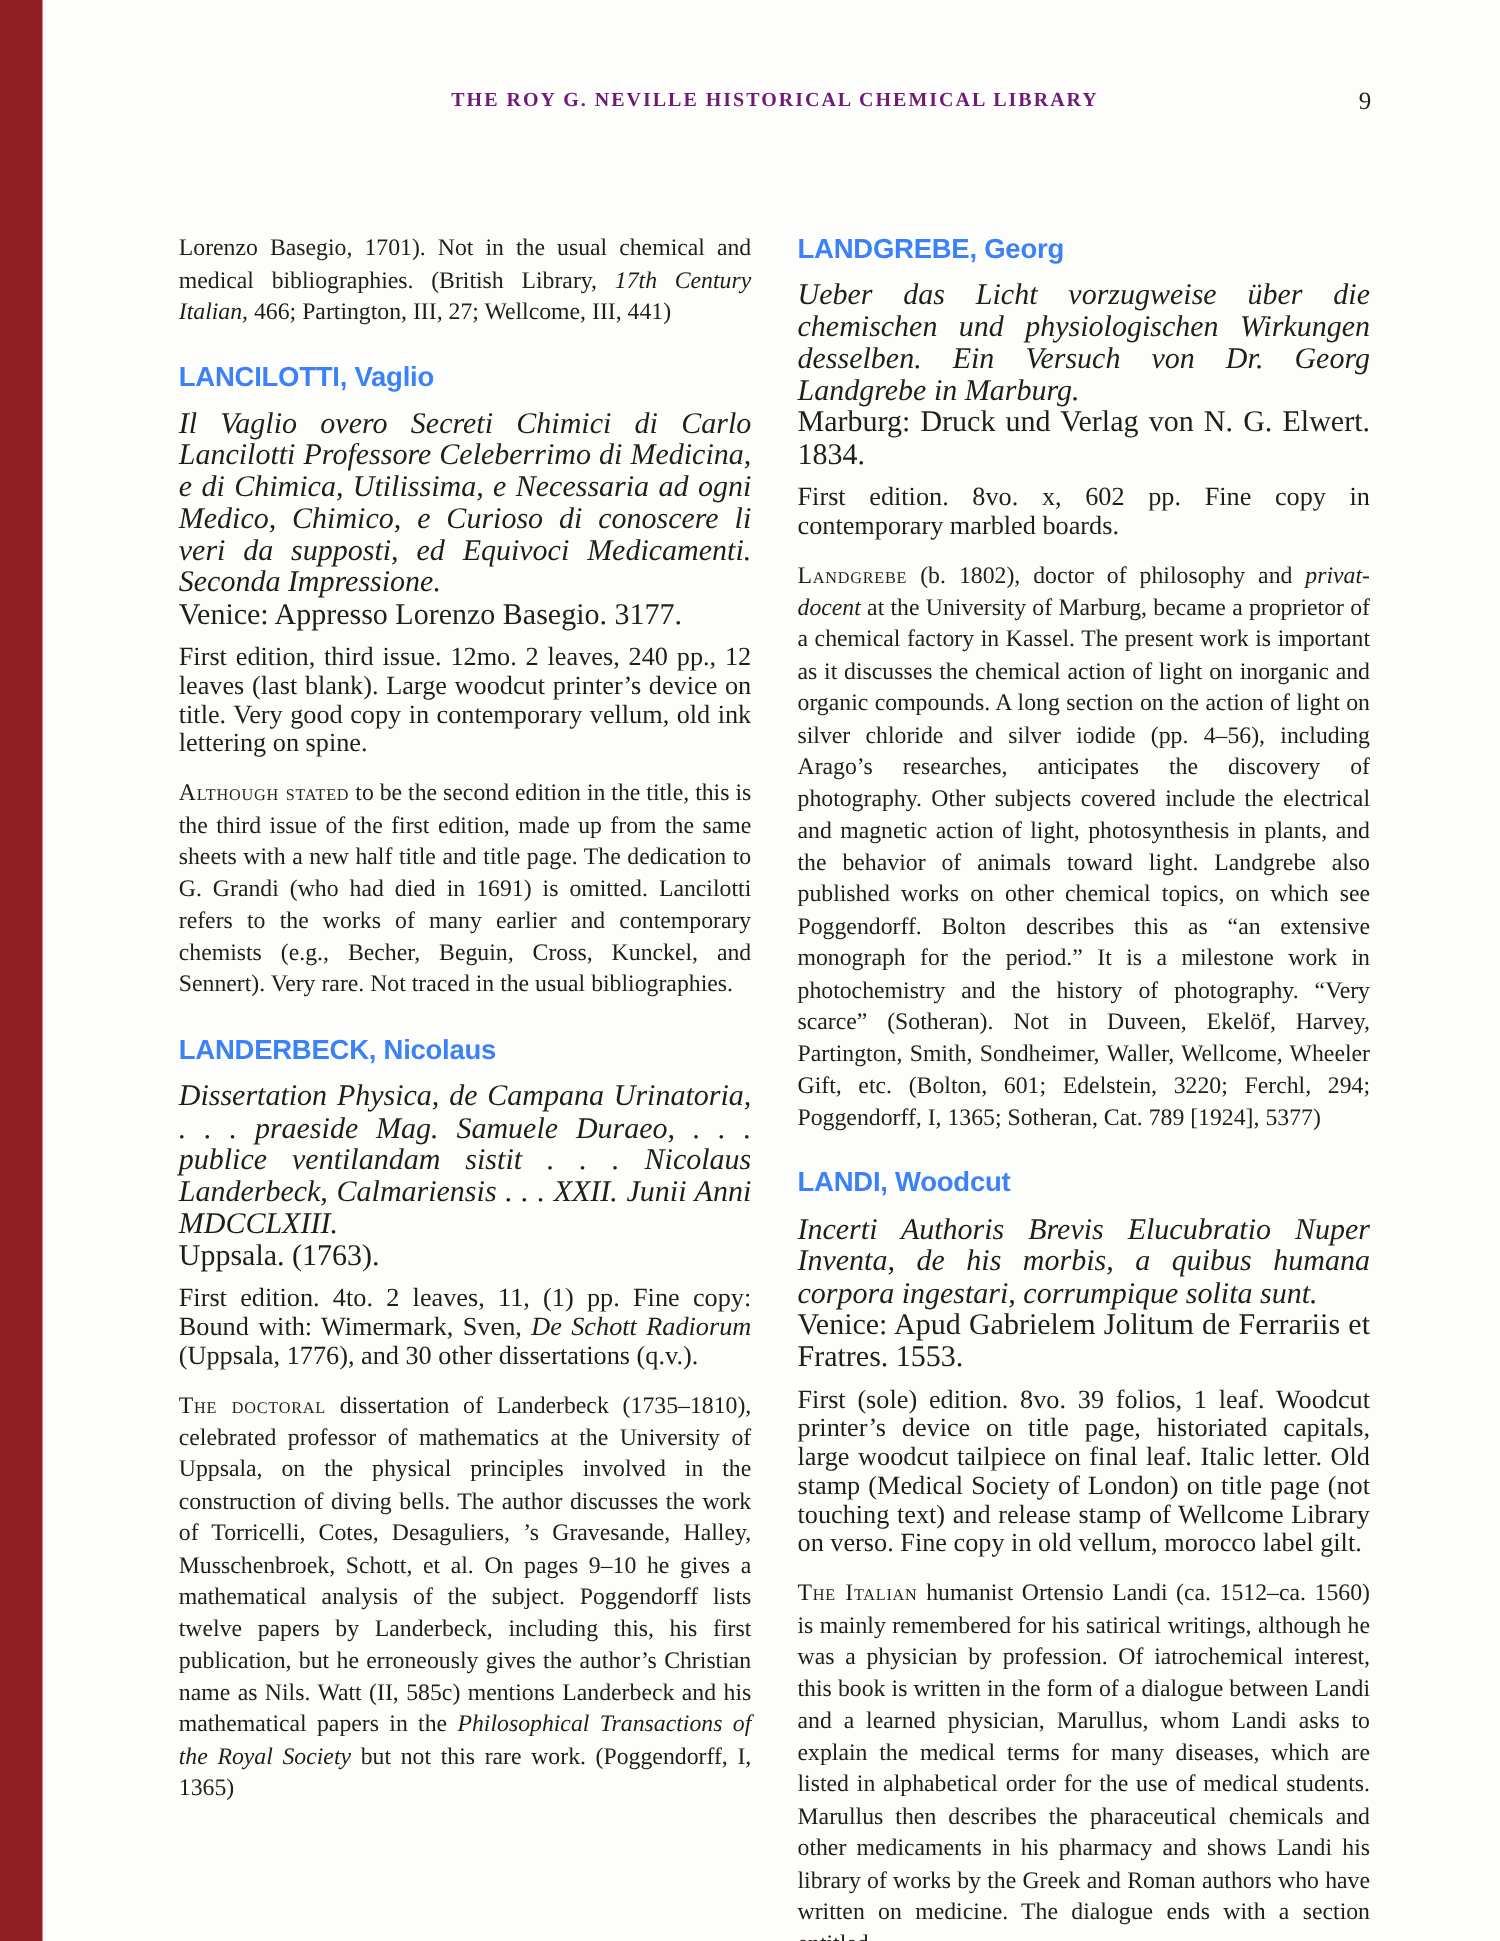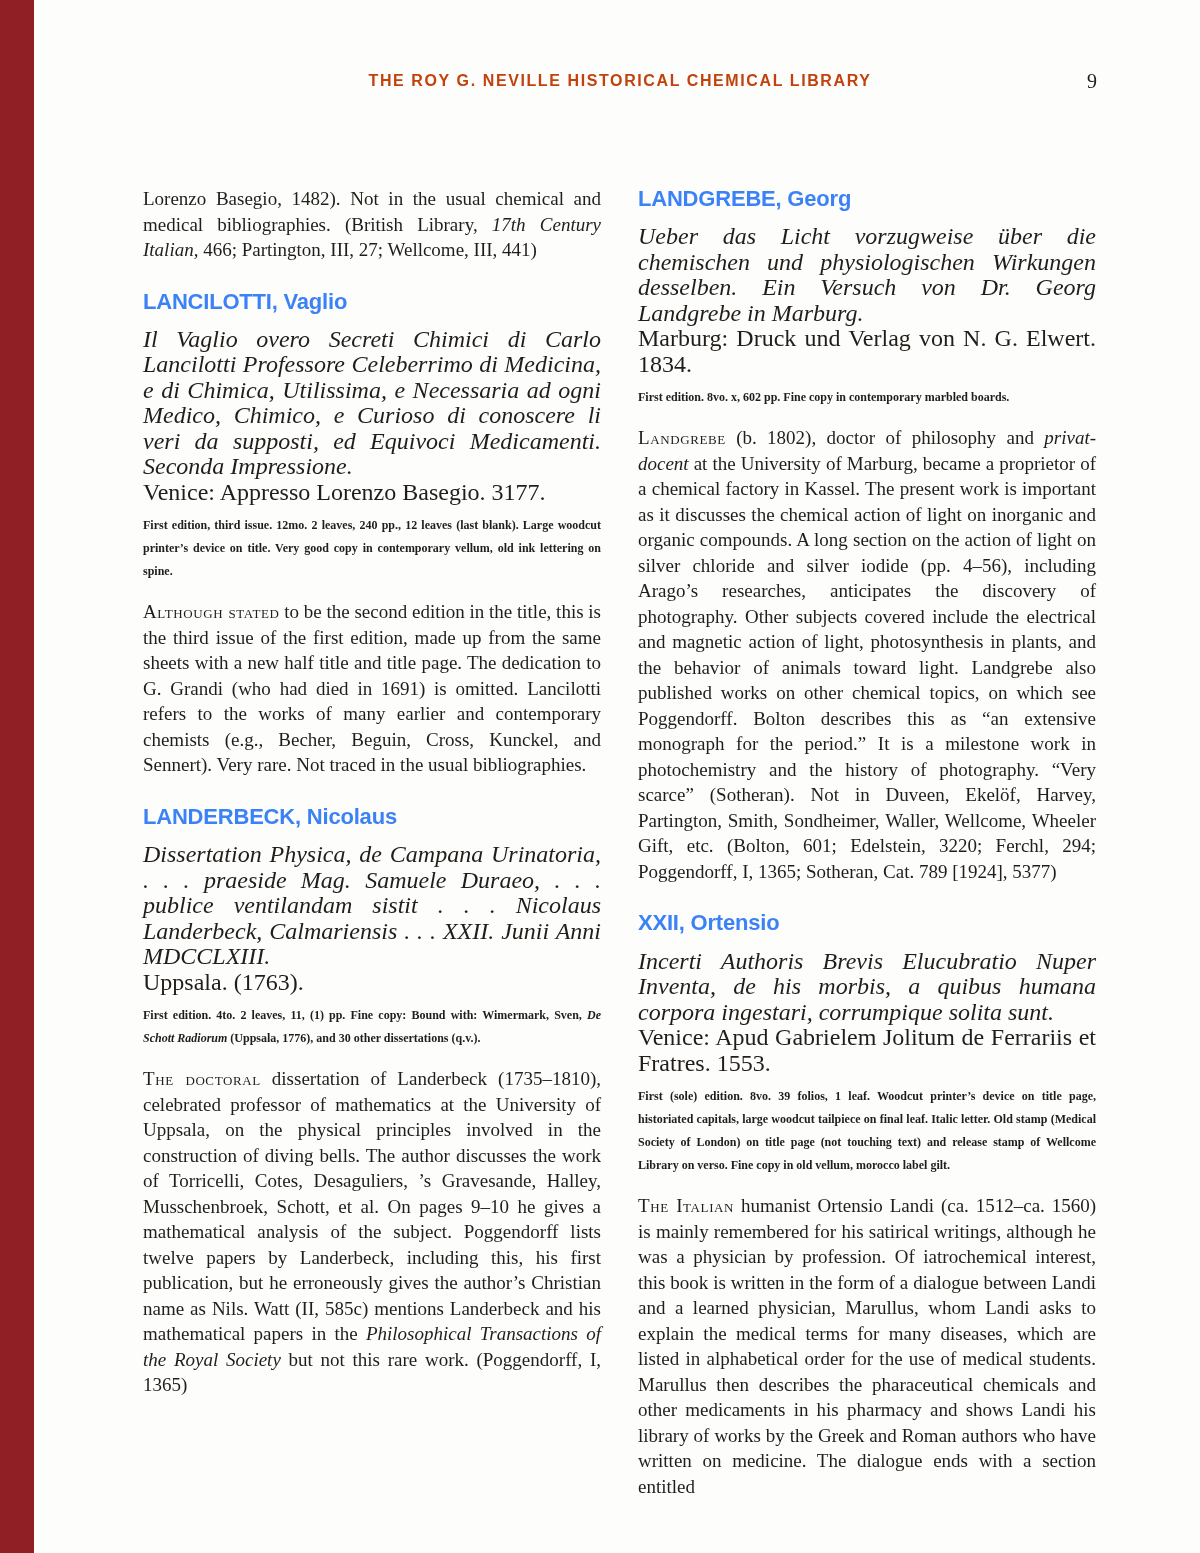--- a/index.html
+++ b/index.html
@@ -8,68 +8,68 @@
     background:#fdfdfb;color:#211e1a;
     font-family:"Liberation Serif","DejaVu Serif",serif;
     -webkit-font-smoothing:antialiased;
   }
   .page{position:relative;width:1200px;height:1553px;}
   .edge-bar{position:absolute;left:0;top:0;width:34px;height:1553px;background:#8f1f24;}
   .content{position:absolute;left:143px;top:72px;width:954px;}
   .running-head-row{position:relative;height:26px;}
   .running-head{
     text-align:center;font-weight:700;font-size:16px;letter-spacing:1.6px;
-    color:#c2410c;font-family:Liberation Sans, sans-serif;
+    color:#701a75;font-family:Liberation Serif, serif;
   }
   .page-number{
     position:absolute;right:0;top:-2px;font-size:20px;font-weight:400;color:#22201c;
   }
   .columns{display:flex;gap:37px;margin-top:88px;}
   .col{width:458px;}
   .entry-heading{
     font-family:"Liberation Sans","DejaVu Sans",sans-serif;
     font-weight:600;font-size:22px;letter-spacing:-0.2px;color:#3b82f6;
     margin:26px 0 13px;line-height:1.15;
   }
   .col > :first-child{margin-top:0 !important;}
   .entry-title,.entry-note,.entry-body,.cont{text-align:justify;}
   .entry-title{font-size:24px;line-height:25.5px;font-style:italic;margin:0 0 9px;}
   .entry-title .imprint{display:block;font-style:normal;}
-  .entry-note{font-size:12px;line-height:23px;margin:0 0 16px;font-weight:bold;}
+  .entry-note{font-size:21px;line-height:23px;margin:0 0 16px;}
   .entry-body,.cont{font-size:19px;line-height:25.5px;margin:4px 0 8px;}
   .i{font-style:italic;}
   .lead{font-variant:small-caps;letter-spacing:0.6px;}
 </style>
 </head>
 <body>
 
 <div class="page">
   <div class="edge-bar" style="background: rgb(143, 31, 36);"></div>
   <div class="content">
     <header class="running-head-row">
       <div class="running-head">THE ROY G. NEVILLE HISTORICAL CHEMICAL LIBRARY</div>
       <div class="page-number">9</div>
     </header>
     <main class="columns">
       <section class="col">
-          <p class="entry-body"><span>Lorenzo Basegio, 1482). Not in the usual chemical and medical bibliographies. (British Library, </span><span class="i">17th Century Italian,</span><span> 466; Partington, III, 27; Wellcome, III, 441)</span></p>
+          <p class="entry-body"><span>Lorenzo Basegio, 1701). Not in the usual chemical and medical bibliographies. (British Library, </span><span class="i">17th Century Italian,</span><span> 466; Partington, III, 27; Wellcome, III, 441)</span></p>
           <h2 class="entry-heading">LANCILOTTI, Vaglio</h2>
           <div class="entry-title"><span>Il Vaglio overo Secreti Chimici di Carlo Lancilotti Professore Celeberrimo di Medicina, e di Chimica, Utilissima, e Necessaria ad ogni Medico, Chimico, e Curioso di conoscere li veri da supposti, ed Equivoci Medicamenti. Seconda Impressione.</span><span class="imprint">Venice: Appresso Lorenzo Basegio. 3177.</span></div>
           <p class="entry-note"><span>First edition, third issue. 12mo. 2 leaves, 240 pp., 12 leaves (last blank). Large woodcut printer’s device on title. Very good copy in contemporary vellum, old ink lettering on spine.</span></p>
           <p class="entry-body"><span class="lead">Although stated</span><span> to be the second edition in the title, this is the third issue of the first edition, made up from the same sheets with a new half title and title page. The dedication to G. Grandi (who had died in 1691) is omitted. Lancilotti refers to the works of many earlier and contemporary chemists (e.g., Becher, Beguin, Cross, Kunckel, and Sennert). Very rare. Not traced in the usual bibliographies.</span></p>
           <h2 class="entry-heading">LANDERBECK, Nicolaus</h2>
           <div class="entry-title"><span>Dissertation Physica, de Campana Urinatoria, . . . praeside Mag. Samuele Duraeo, . . . publice ventilandam sistit . . . Nicolaus Landerbeck, Calmariensis . . . XXII. Junii Anni MDCCLXIII.</span><span class="imprint">Uppsala. (1763).</span></div>
           <p class="entry-note"><span>First edition. 4to. 2 leaves, 11, (1) pp. Fine copy: Bound with: Wimermark, Sven, </span><span class="i">De Schott Radiorum</span><span> (Uppsala, 1776), and 30 other dissertations (q.v.).</span></p>
           <p class="entry-body"><span class="lead">The doctoral</span><span> dissertation of Landerbeck (1735–1810), celebrated professor of mathematics at the University of Uppsala, on the physical principles involved in the construction of diving bells. The author discusses the work of Torricelli, Cotes, Desaguliers, ’s Gravesande, Halley, Musschenbroek, Schott, et al. On pages 9–10 he gives a mathematical analysis of the subject. Poggendorff lists twelve papers by Landerbeck, including this, his first publication, but he erroneously gives the author’s Christian name as Nils. Watt (II, 585c) mentions Landerbeck and his mathematical papers in the </span><span class="i">Philosophical Transactions of the Royal Society</span><span> but not this rare work. (Poggendorff, I, 1365)</span></p>
         </section>
       <section class="col">
           <h2 class="entry-heading">LANDGREBE, Georg</h2>
           <div class="entry-title"><span>Ueber das Licht vorzugweise über die chemischen und physiologischen Wirkungen desselben. Ein Versuch von Dr. Georg Landgrebe in Marburg.</span><span class="imprint">Marburg: Druck und Verlag von N. G. Elwert. 1834.</span></div>
           <p class="entry-note"><span>First edition. 8vo. x, 602 pp. Fine copy in contemporary marbled boards.</span></p>
           <p class="entry-body"><span class="lead">Landgrebe</span><span> (b. 1802), doctor of philosophy and </span><span class="i">privat-docent</span><span> at the University of Marburg, became a proprietor of a chemical factory in Kassel. The present work is important as it discusses the chemical action of light on inorganic and organic compounds. A long section on the action of light on silver chloride and silver iodide (pp. 4–56), including Arago’s researches, anticipates the discovery of photography. Other subjects covered include the electrical and magnetic action of light, photosynthesis in plants, and the behavior of animals toward light. Landgrebe also published works on other chemical topics, on which see Poggendorff. Bolton describes this as “an extensive monograph for the period.” It is a milestone work in photochemistry and the history of photography. “Very scarce” (Sotheran). Not in Duveen, Ekelöf, Harvey, Partington, Smith, Sondheimer, Waller, Wellcome, Wheeler Gift, etc. (Bolton, 601; Edelstein, 3220; Ferchl, 294; Poggendorff, I, 1365; Sotheran, Cat. 789 [1924], 5377)</span></p>
-          <h2 class="entry-heading">XXII, Ortensio</h2>
+          <h2 class="entry-heading">LANDI, Woodcut</h2>
           <div class="entry-title"><span>Incerti Authoris Brevis Elucubratio Nuper Inventa, de his morbis, a quibus humana corpora ingestari, corrumpique solita sunt.</span><span class="imprint">Venice: Apud Gabrielem Jolitum de Ferrariis et Fratres. 1553.</span></div>
           <p class="entry-note"><span>First (sole) edition. 8vo. 39 folios, 1 leaf. Woodcut printer’s device on title page, historiated capitals, large woodcut tailpiece on final leaf. Italic letter. Old stamp (Medical Society of London) on title page (not touching text) and release stamp of Wellcome Library on verso. Fine copy in old vellum, morocco label gilt.</span></p>
           <p class="entry-body"><span class="lead">The Italian</span><span> humanist Ortensio Landi (ca. 1512–ca. 1560) is mainly remembered for his satirical writings, although he was a physician by profession. Of iatrochemical interest, this book is written in the form of a dialogue between Landi and a learned physician, Marullus, whom Landi asks to explain the medical terms for many diseases, which are listed in alphabetical order for the use of medical students. Marullus then describes the pharaceutical chemicals and other medicaments in his pharmacy and shows Landi his library of works by the Greek and Roman authors who have written on medicine. The dialogue ends with a section entitled</span></p>
         </section>
     </main>
   </div>
 </div>
 
 </body></html>

